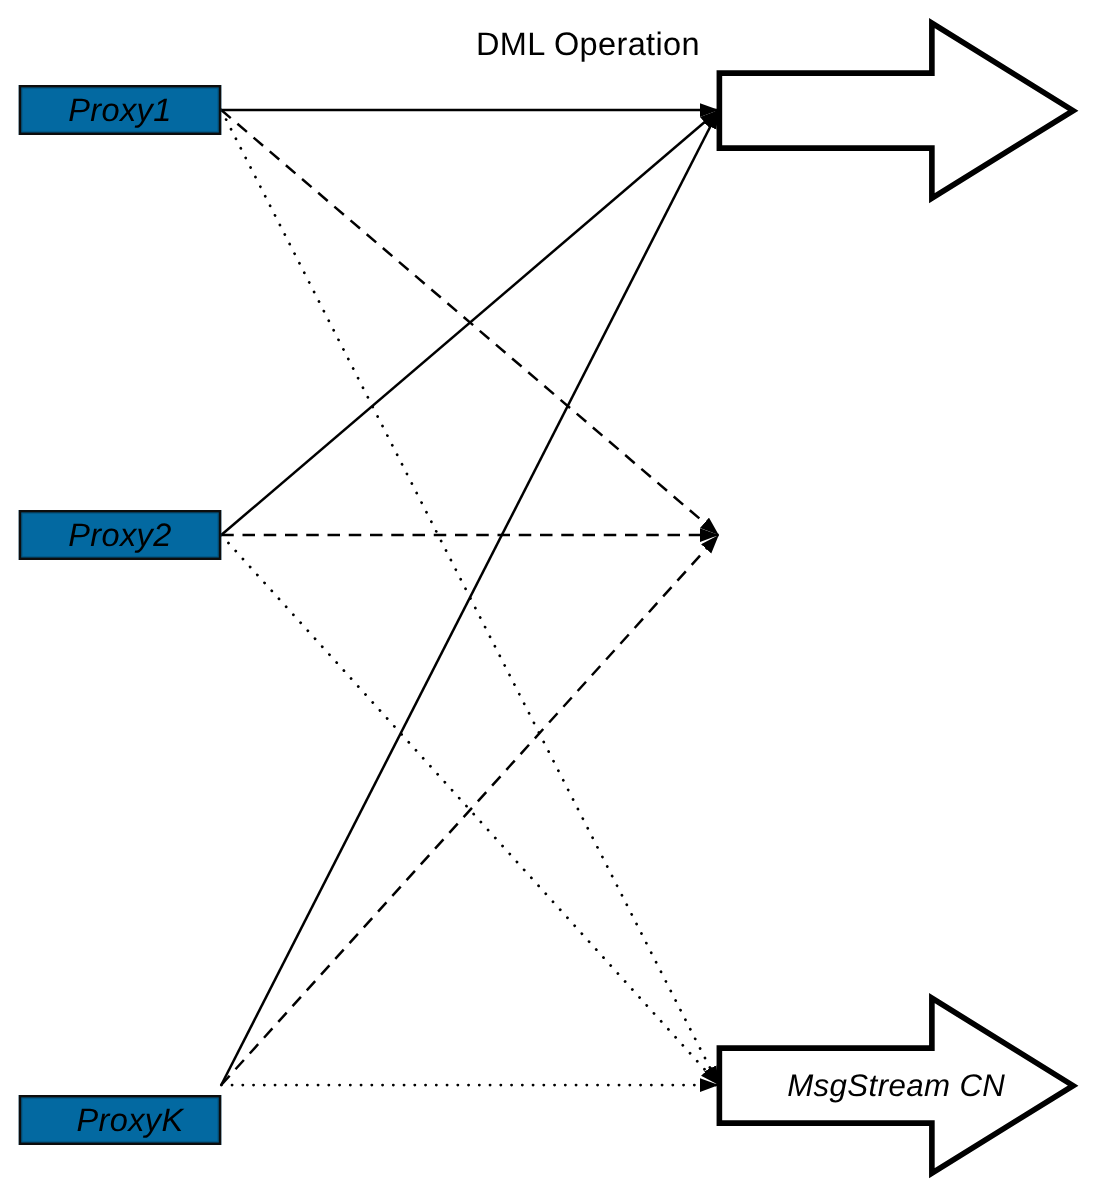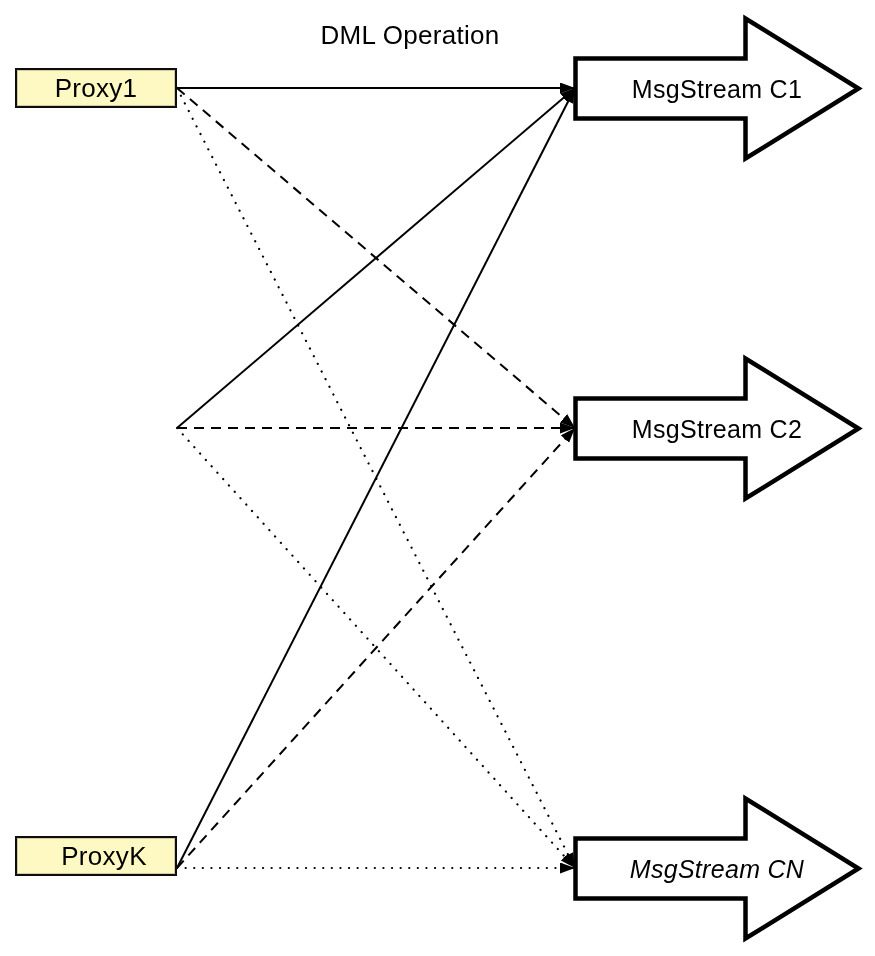--- a/index.html
+++ b/index.html
@@ -23,31 +23,32 @@
     width: 875px;
     height: 956px;
   }
   .proxy-box {
     position: absolute;
     left: 15px;
     width: 162px;
     height: 40px;
     box-sizing: border-box;
     border: 2px solid #0d0d0d;
-    background: #fef9c3;
+    background: #0369a1;
     box-shadow: inset 0 0 0 1px rgba(0,0,0,0.18);
     display: flex;
     align-items: center;
     justify-content: center;
     font-size: 26px;
     letter-spacing: 0.3px;
+    font-style: italic;
   }
   .proxy-box.p1 { top: 68px; }
   .proxy-box.p2 { top: 408px; }
-  .proxy-box.pk { top: 836px; padding-left: 16px; }
+  .proxy-box.pk { top: 876px; padding-left: 16px; }
   .stream {
     position: absolute;
     left: 571px;
     width: 292px;
     height: 149px;
   }
   .stream.c1 { top: 14px; }
   .stream.c2 { top: 354px; }
   .stream.cn { top: 794px; font-style: italic; }
   .stream svg {
@@ -63,21 +64,21 @@
     transform: translate(-50%, -50%);
     white-space: nowrap;
     font-size: 25px;
     letter-spacing: 0.3px;
   }
   .edge-label {
     position: absolute;
     left: 260px;
     top: 21px;
     width: 300px;
-    text-align: center;
+    text-align: right;
     font-size: 26px;
     line-height: 28px;
     letter-spacing: 0.3px;
   }
 </style>
 </head>
 <body>
 
 <div class="canvas">
 
@@ -98,37 +99,33 @@
       <line x1="177" y1="868" x2="575" y2="868" stroke="#000000" stroke-width="2.2" stroke-linecap="round" stroke-dasharray="0.1 8.5" marker-end="url(#arrowhead)"></line>
     </svg>
 
   <div class="edge-label">
     <div>DML Operation</div>
   </div>
 
   <div class="proxy-box p1">
     <span>Proxy1</span>
   </div>
+  <div class="proxy-box p2">
+    <span>Proxy2</span>
+  </div>
   <div class="proxy-box pk">
     <span>ProxyK</span>
   </div>
 
   <div class="stream c1">
     <svg width="292" height="149" viewBox="-4.5 -4.5 292 149" xmlns="http://www.w3.org/2000/svg">
       <polygon points="0,40 170,40 170,0 283,70 170,140 170,100 0,100" fill="#ffffff" stroke="#000000" stroke-width="4.5" stroke-linejoin="miter"></polygon>
     </svg>
-    <div class="stream-label">MsgStream C1</div>
   </div>
 
-  <div class="stream c2">
-    <svg width="292" height="149" viewBox="-4.5 -4.5 292 149" xmlns="http://www.w3.org/2000/svg">
-      <polygon points="0,40 170,40 170,0 283,70 170,140 170,100 0,100" fill="#ffffff" stroke="#000000" stroke-width="4.5" stroke-linejoin="miter"></polygon>
-    </svg>
-    <div class="stream-label">MsgStream C2</div>
-  </div>
 
   <div class="stream cn">
     <svg width="292" height="149" viewBox="-4.5 -4.5 292 149" xmlns="http://www.w3.org/2000/svg">
       <polygon points="0,40 170,40 170,0 283,70 170,140 170,100 0,100" fill="#ffffff" stroke="#000000" stroke-width="4.5" stroke-linejoin="miter"></polygon>
     </svg>
     <div class="stream-label">MsgStream CN</div>
   </div>
 
 </div>
 

